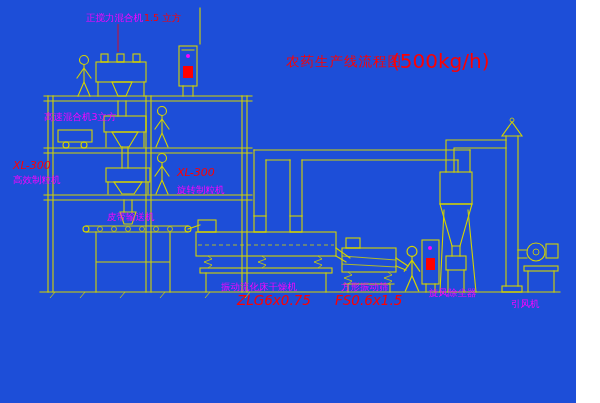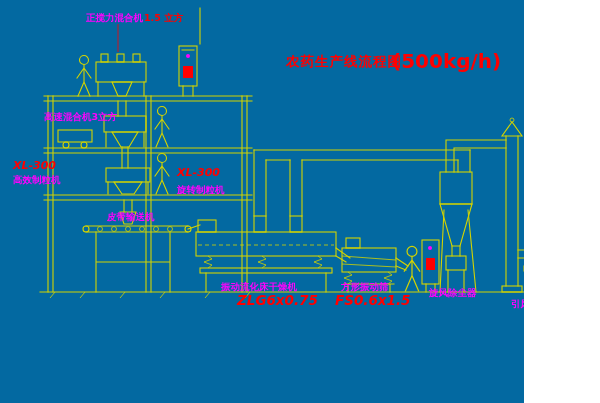--- a/index.html
+++ b/index.html
@@ -1,17 +1,17 @@
 <!DOCTYPE html>
 <html><head>
 <meta charset="utf-8">
 <style>
   html,body{margin:0;padding:0;background:#ffffff;}
-  .canvas{position:relative;width:524px;height:403px;background:#0369a1;overflow:hidden;
-          font-family:"DejaVu Sans",sans-serif;font-weight:bold;}
+  .canvas{position:relative;width:576px;height:403px;background:#1d4ed8;overflow:hidden;
+          font-family:"DejaVu Sans",sans-serif;}
   svg{display:block;}
   .ln{stroke:#d4d400;fill:none;stroke-width:1.1;stroke-linecap:square;stroke-linejoin:miter;}
   .lnthin{stroke:#d4d400;fill:none;stroke-width:0.8;}
   .dash{stroke-dasharray:4 3;}
   .red-fill{fill:#ff0000;stroke:none;}
   .mag-fill{fill:#ff00ff;stroke:none;}
   .leader{stroke:#ff0000;fill:none;stroke-width:0.8;}
   text{font-family:"DejaVu Sans",sans-serif;}
   .lbl{fill:#ff00ff;font-size:9.5px;}
   .model{fill:#ff0000;font-size:11px;font-style:italic;}

